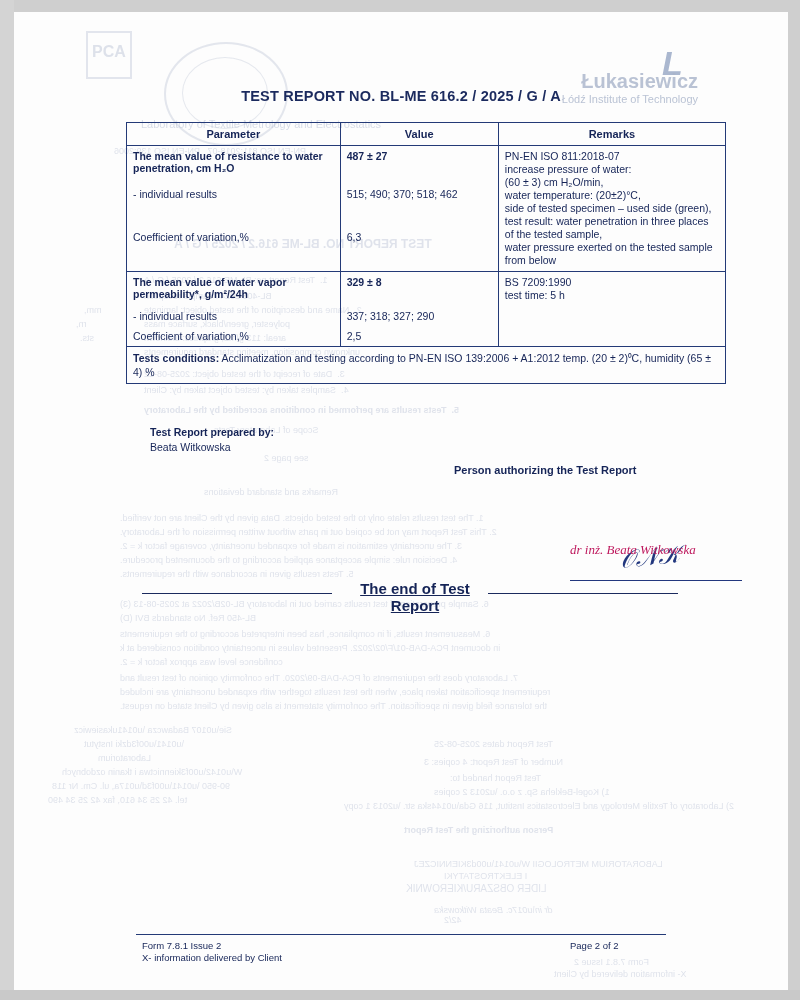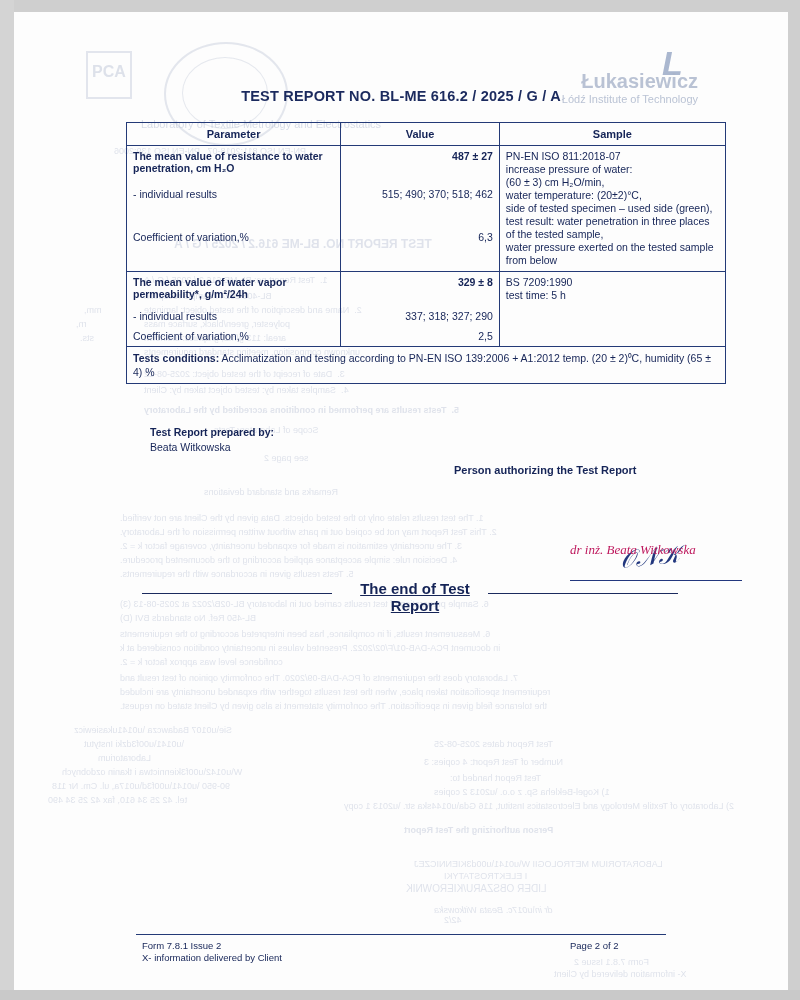--- a/index.html
+++ b/index.html
@@ -66,21 +66,21 @@
   .stamp2 {
     position:absolute;
     left: 168px; top: 45px;
     width: 84px; height: 70px;
     border-radius: 50%;
     border: 1px solid #cdd3e0;
     opacity: .5;
   }
   .stamp-sq {
     position:absolute;
-    left: 72px; top: 39px;
+    left: 72px; top: 19px;
     width: 42px; height: 44px;
     border: 2px solid #cdd3e0;
     opacity:.55;
   }
   .stamp-sq span { display:block; font-size:16px; color:#c4cbdb; text-align:center; margin-top:10px; font-weight:bold; }
 
   
   .logo-mark {
     position:absolute;
     right: 92px; top: 34px;
@@ -132,21 +132,21 @@
   table.main th {
     font-size: 11px;
     font-weight: bold;
     text-align: center;
     padding: 5px 18px;
   }
   .col-param { width: 215px; }
   .col-value { width: 150px; text-align:center; }
   .col-rem  { width: 235px; }
   .cell-strong { font-weight: bold; }
-  .val { text-align:right; }
+  .val { text-align:left; }
 
   .conditions {
     font-size: 10.5px;
     color:#152457;
     line-height: 14px;
   }
   .conditions b { font-weight: bold; }
 
   
   .prep {
@@ -311,21 +311,21 @@
     <div class="ghost-block" style="left:62px; top:306px;">rn,</div>
     <div class="ghost-block" style="left:66px; top:320px;">sts.</div>
 
     <div class="doc-title">TEST REPORT NO. BL-ME  616.2 / 2025 / G / A</div>
 
     <table class="main">
       <thead>
         <tr>
           <th class="col-param">Parameter</th>
           <th class="col-value">Value</th>
-          <th class="col-rem">Sample</th>
+          <th class="col-rem">Remarks</th>
         </tr>
       </thead>
       <tbody>
 
         <tr>
           <td class="cell-strong" style="border-bottom:none; height:30px;">The mean value of resistance to water penetration, cm H₂O</td>
           <td class="val cell-strong" style="border-bottom:none;">487 ± 27</td>
           <td rowspan="3" style="white-space:pre-line; line-height:13px;">PN-EN ISO 811:2018-07
 increase pressure of water:
 (60 ± 3) cm H₂O/min,

